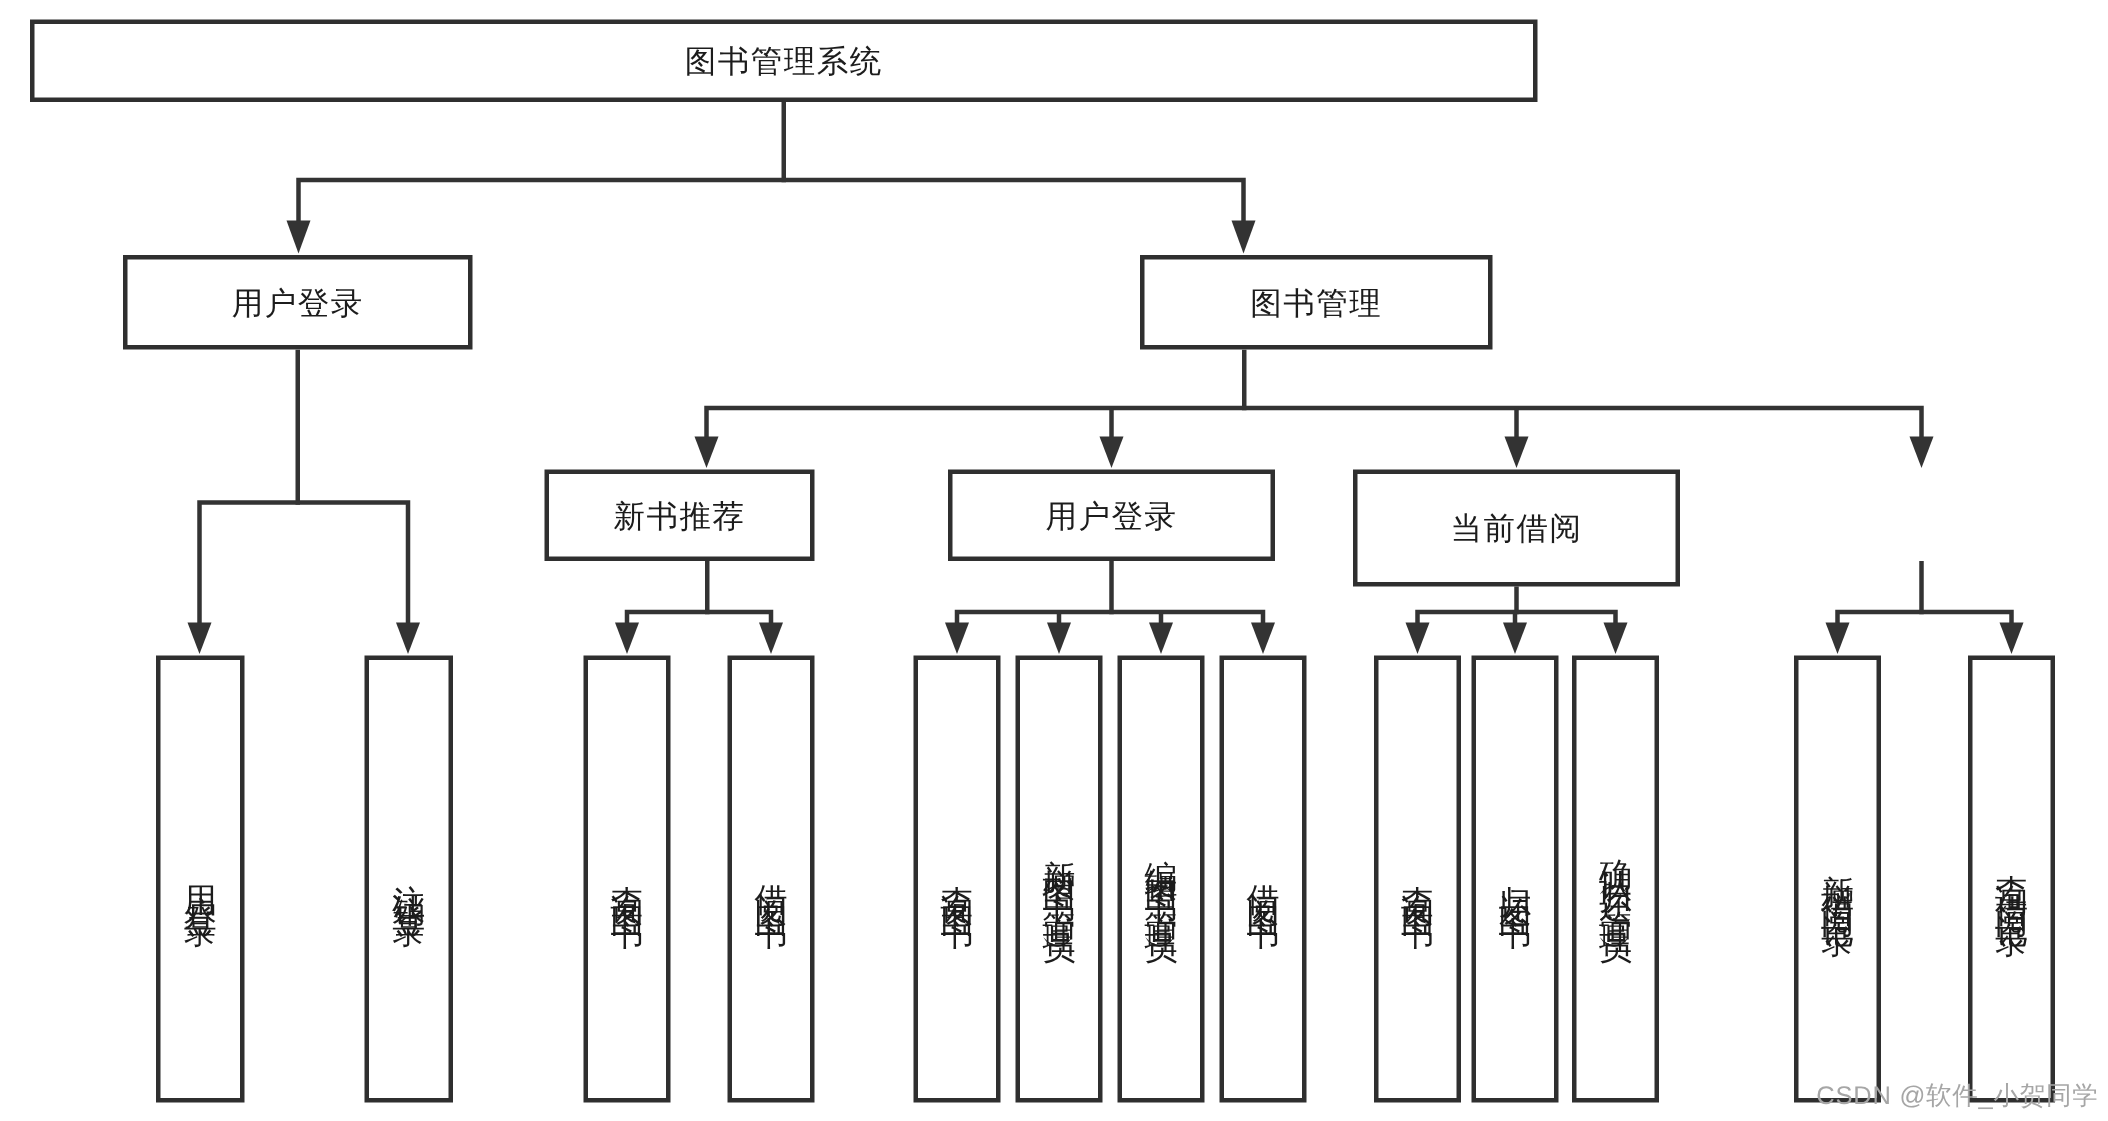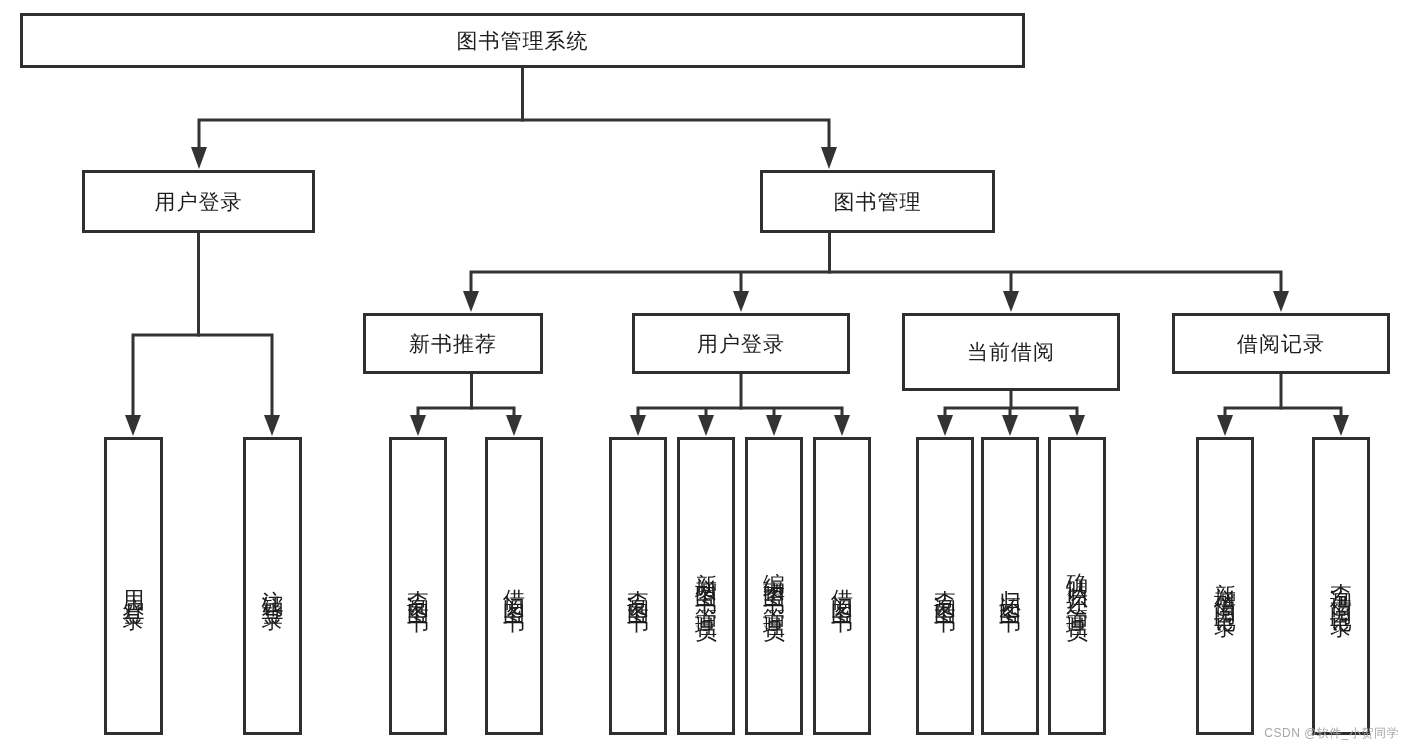--- a/index.html
+++ b/index.html
@@ -60,21 +60,21 @@
     text-orientation: mixed;
     font-size: 22px;
     letter-spacing: 7px;
     line-height: 1;
     white-space: nowrap;
   }
   .watermark {
     position: absolute;
     right: 6px;
     bottom: 5px;
-    font-size: 12px;
+    font-size: 17px;
     color: var(--watermark);
     letter-spacing: 0.5px;
     white-space: nowrap;
   }
 </style>
 </head>
 <body>
 
 <div class="canvas">
 
@@ -153,23 +153,20 @@
 
   <div class="box hbox" style="left:363px; top:313px; width:180px; height:61px;">
     <span>新书推荐</span>
   </div>
   <div class="box hbox" style="left:632px; top:313px; width:218px; height:61px;">
     <span>用户登录</span>
   </div>
   <div class="box hbox" style="left:902px; top:313px; width:218px; height:78px;">
     <span>当前借阅</span>
   </div>
-  <div class="box hbox" style="left:1172px; top:313px; width:218px; height:61px;">
-    <span>借阅记录</span>
-  </div>
 
   <div class="box vbox" style="left:104px; top:437px; width:59px; height:298px;">
     <span>用户登录</span>
   </div>
   <div class="box vbox" style="left:243px; top:437px; width:59px; height:298px;">
     <span>注销登录</span>
   </div>
 
   <div class="box vbox" style="left:389px; top:437px; width:58px; height:298px;">
     <span>查询图书</span>

